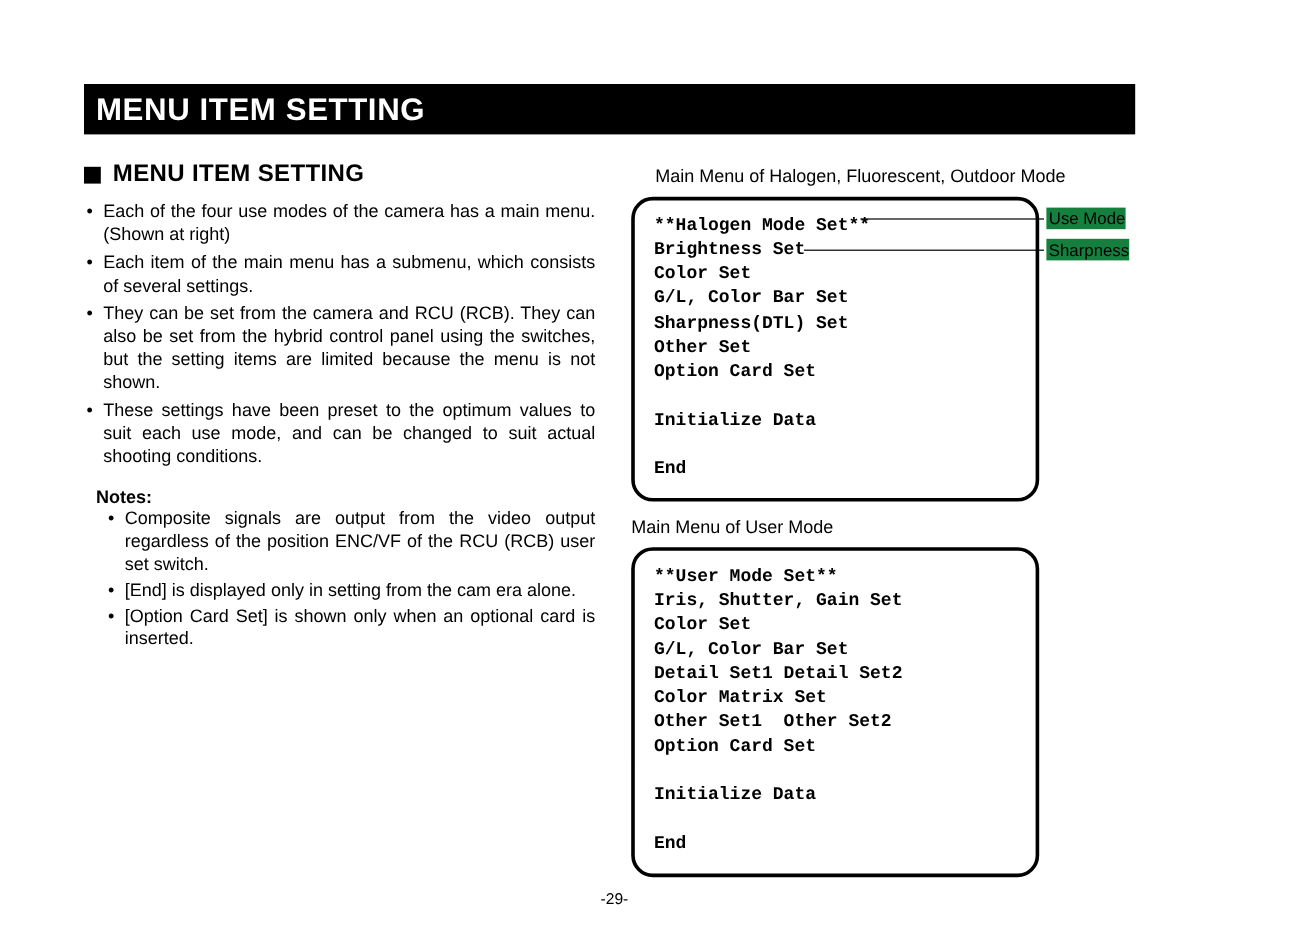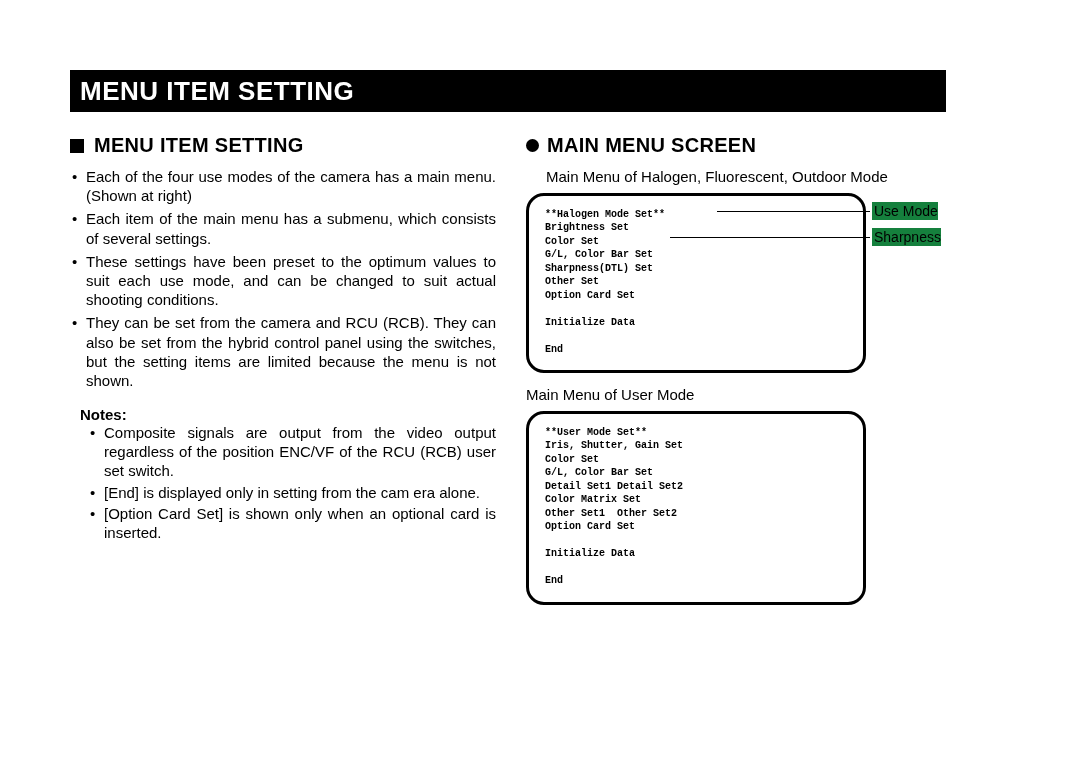--- a/index.html
+++ b/index.html
@@ -95,21 +95,21 @@
     position: relative;
     width: 420px;
   }
   .screen {
     border: 3px solid #000;
     border-radius: 18px;
     width: 340px;
     padding: 12px 16px 14px 16px;
     font-family: "Courier New", monospace;
     font-weight: 700;
-    font-size: 10px;
+    font-size: 15px;
     line-height: 1.35;
     white-space: pre;
     margin-bottom: 12px;
   }
   .callouts {
     position: absolute;
     top: 12px;
     left: 344px;
     font-size: 14px;
     line-height: 1.3;
@@ -146,36 +146,32 @@
   <div class="columns">
 
     <div class="col-left">
       <div class="section-heading">
         <span class="bullet-square"></span>
         <span>MENU ITEM SETTING</span>
       </div>
       <ul class="body-list">
         <li>Each of the four use modes of the camera has a main menu. (Shown at right)</li>
         <li>Each item of the main menu has a submenu, which consists of several settings.</li>
+        <li>They can be set from the camera and RCU (RCB). They can also be set from the hybrid control panel using the switches, but the setting items are limited because the menu is not shown.</li>
         <li>These settings have been preset to the optimum values to suit each use mode, and can be changed to suit actual shooting conditions.</li>
-        <li>They can be set from the camera and RCU (RCB). They can also be set from the hybrid control panel using the switches, but the setting items are limited because the menu is not shown.</li>
       </ul>
       <div class="notes-label">Notes:</div>
       <ul class="notes-list">
         <li>Composite signals are output from the video output regardless of the position ENC/VF of the RCU (RCB) user set switch.</li>
         <li>[End] is displayed only in setting from the cam era alone.</li>
         <li>[Option Card Set] is shown only when an optional card is inserted.</li>
       </ul>
     </div>
 
     <div class="col-right">
-      <div class="section-heading">
-        <span class="bullet-round"></span>
-        <span>MAIN MENU SCREEN</span>
-      </div>
       <div class="caption">Main Menu of Halogen, Fluorescent, Outdoor Mode</div>
 
       <div class="screen-wrap">
         <div class="screen">**Halogen Mode Set**
 Brightness Set
 Color Set
 G/L, Color Bar Set
 Sharpness(DTL) Set
 Other Set
 Option Card Set
@@ -201,13 +197,14 @@
 Other Set1  Other Set2
 Option Card Set
 
 Initialize Data
 
 End</div>
     </div>
 
   </div>
 
+  <div class="page-number">-29-</div>
 </div>
 
 </body></html>

